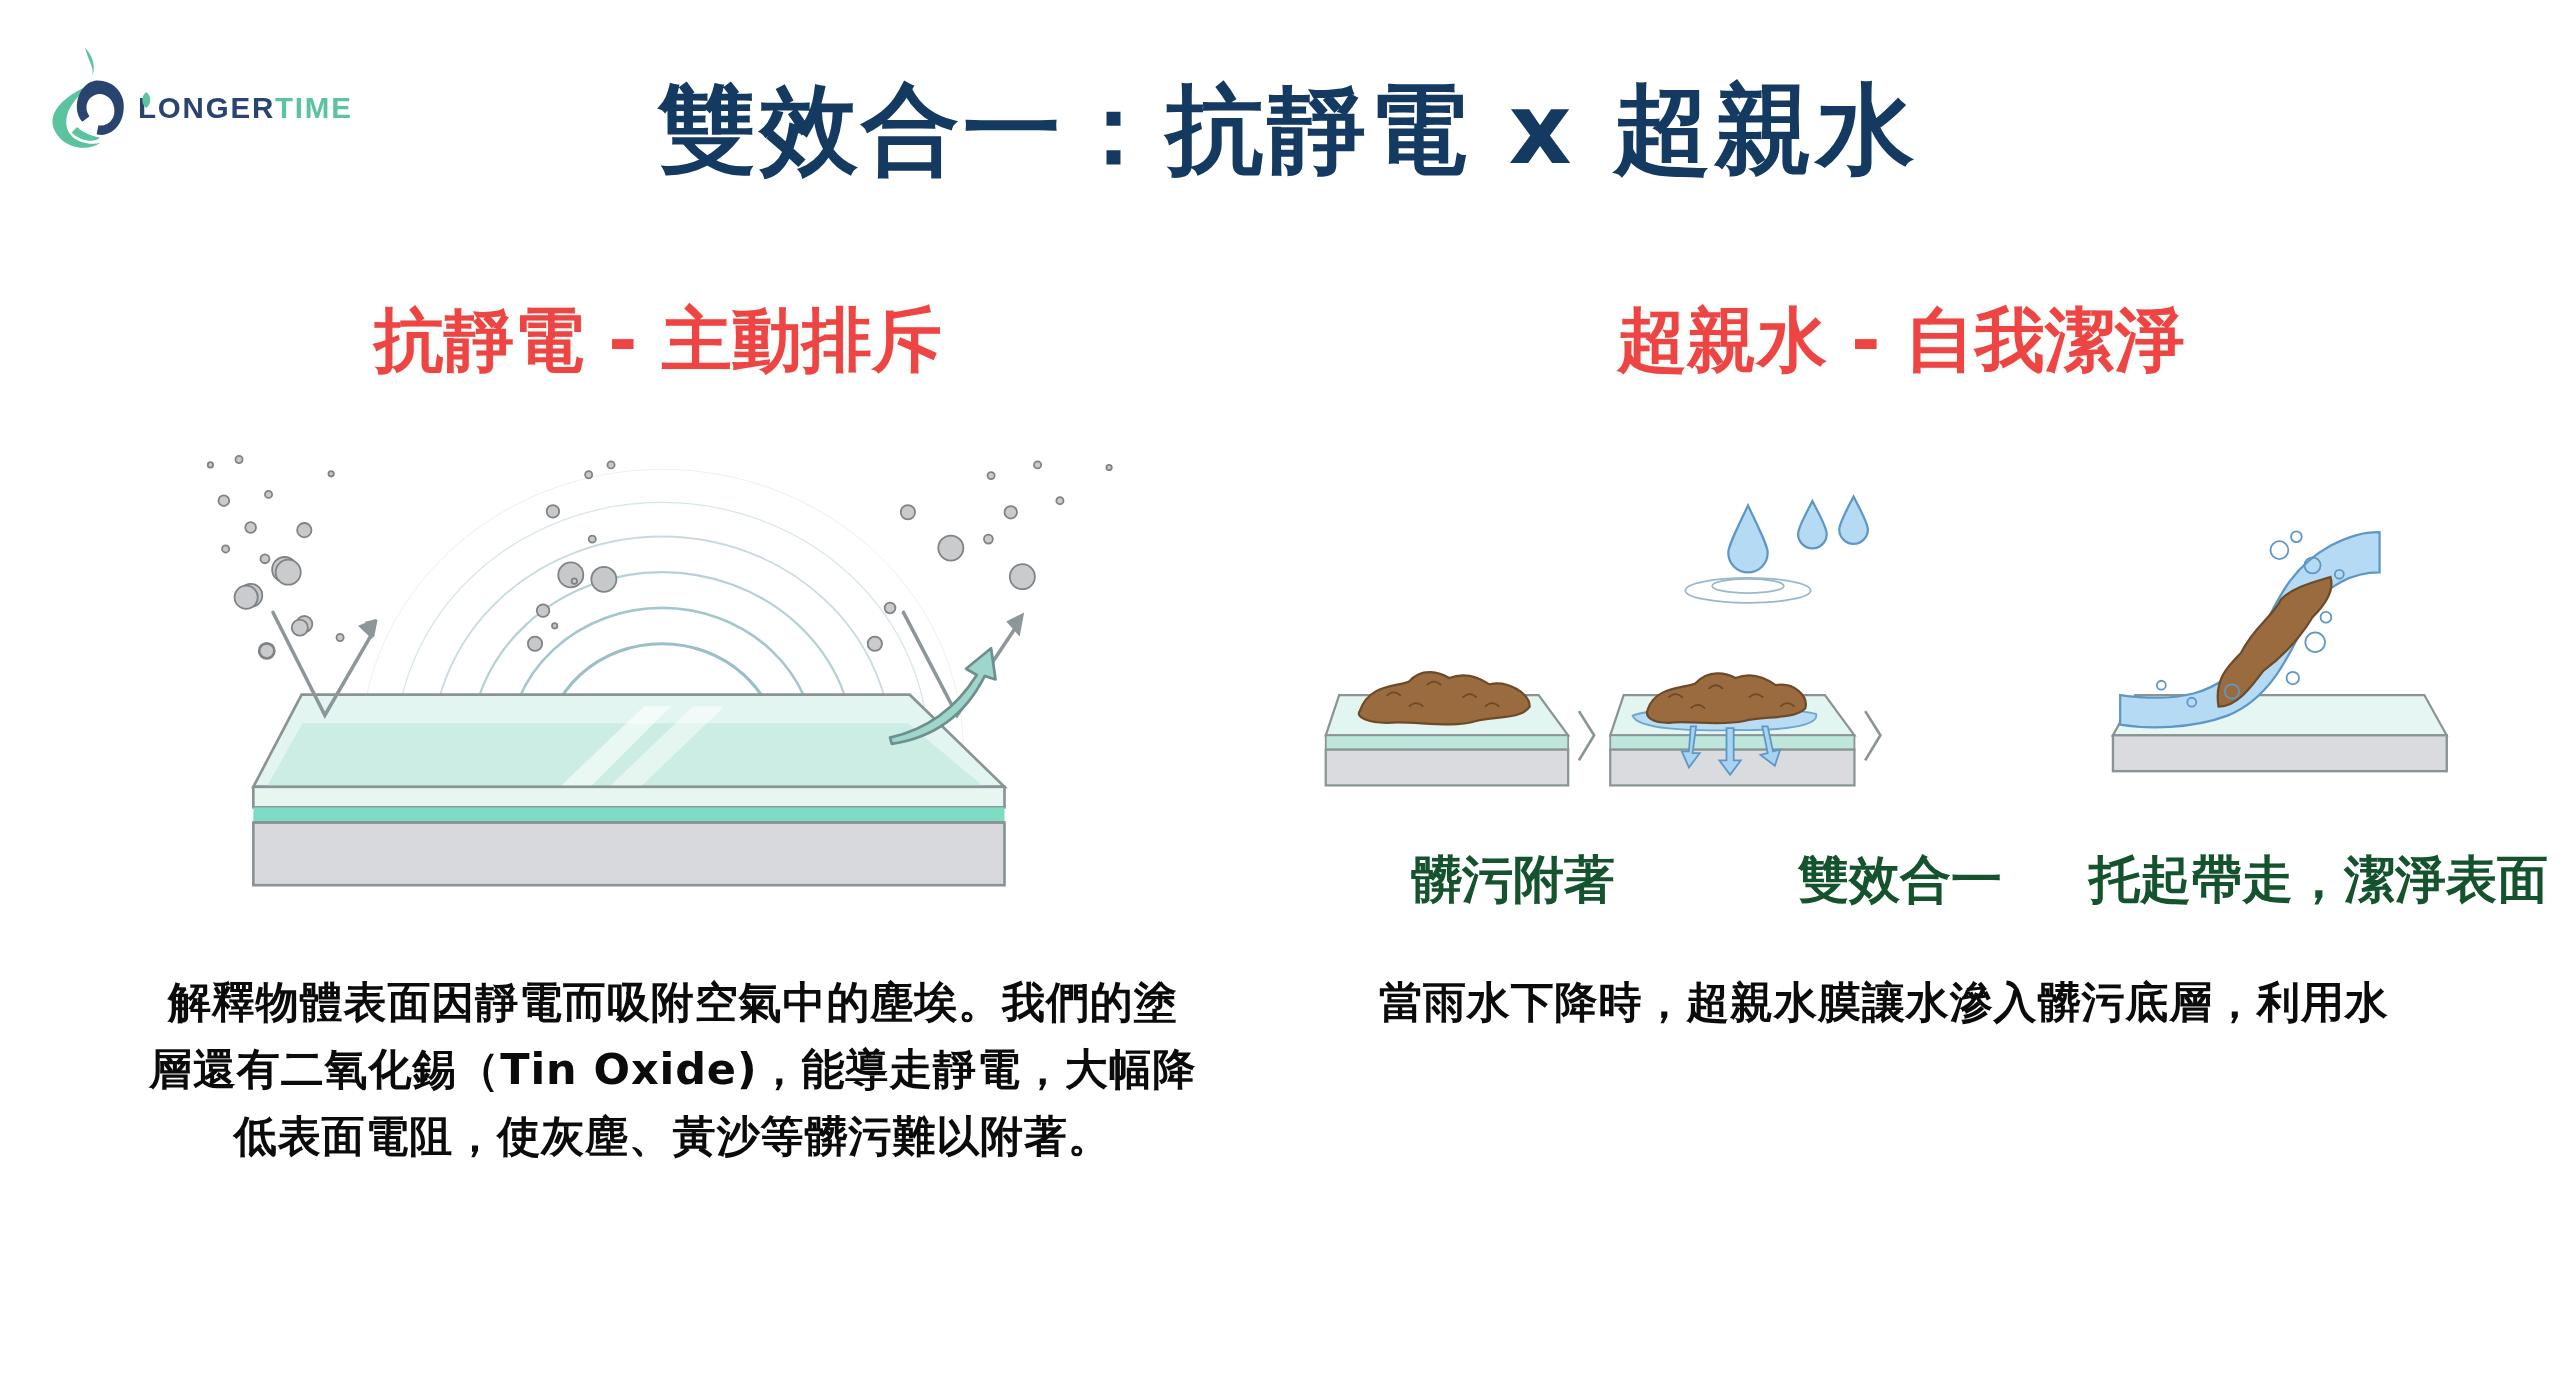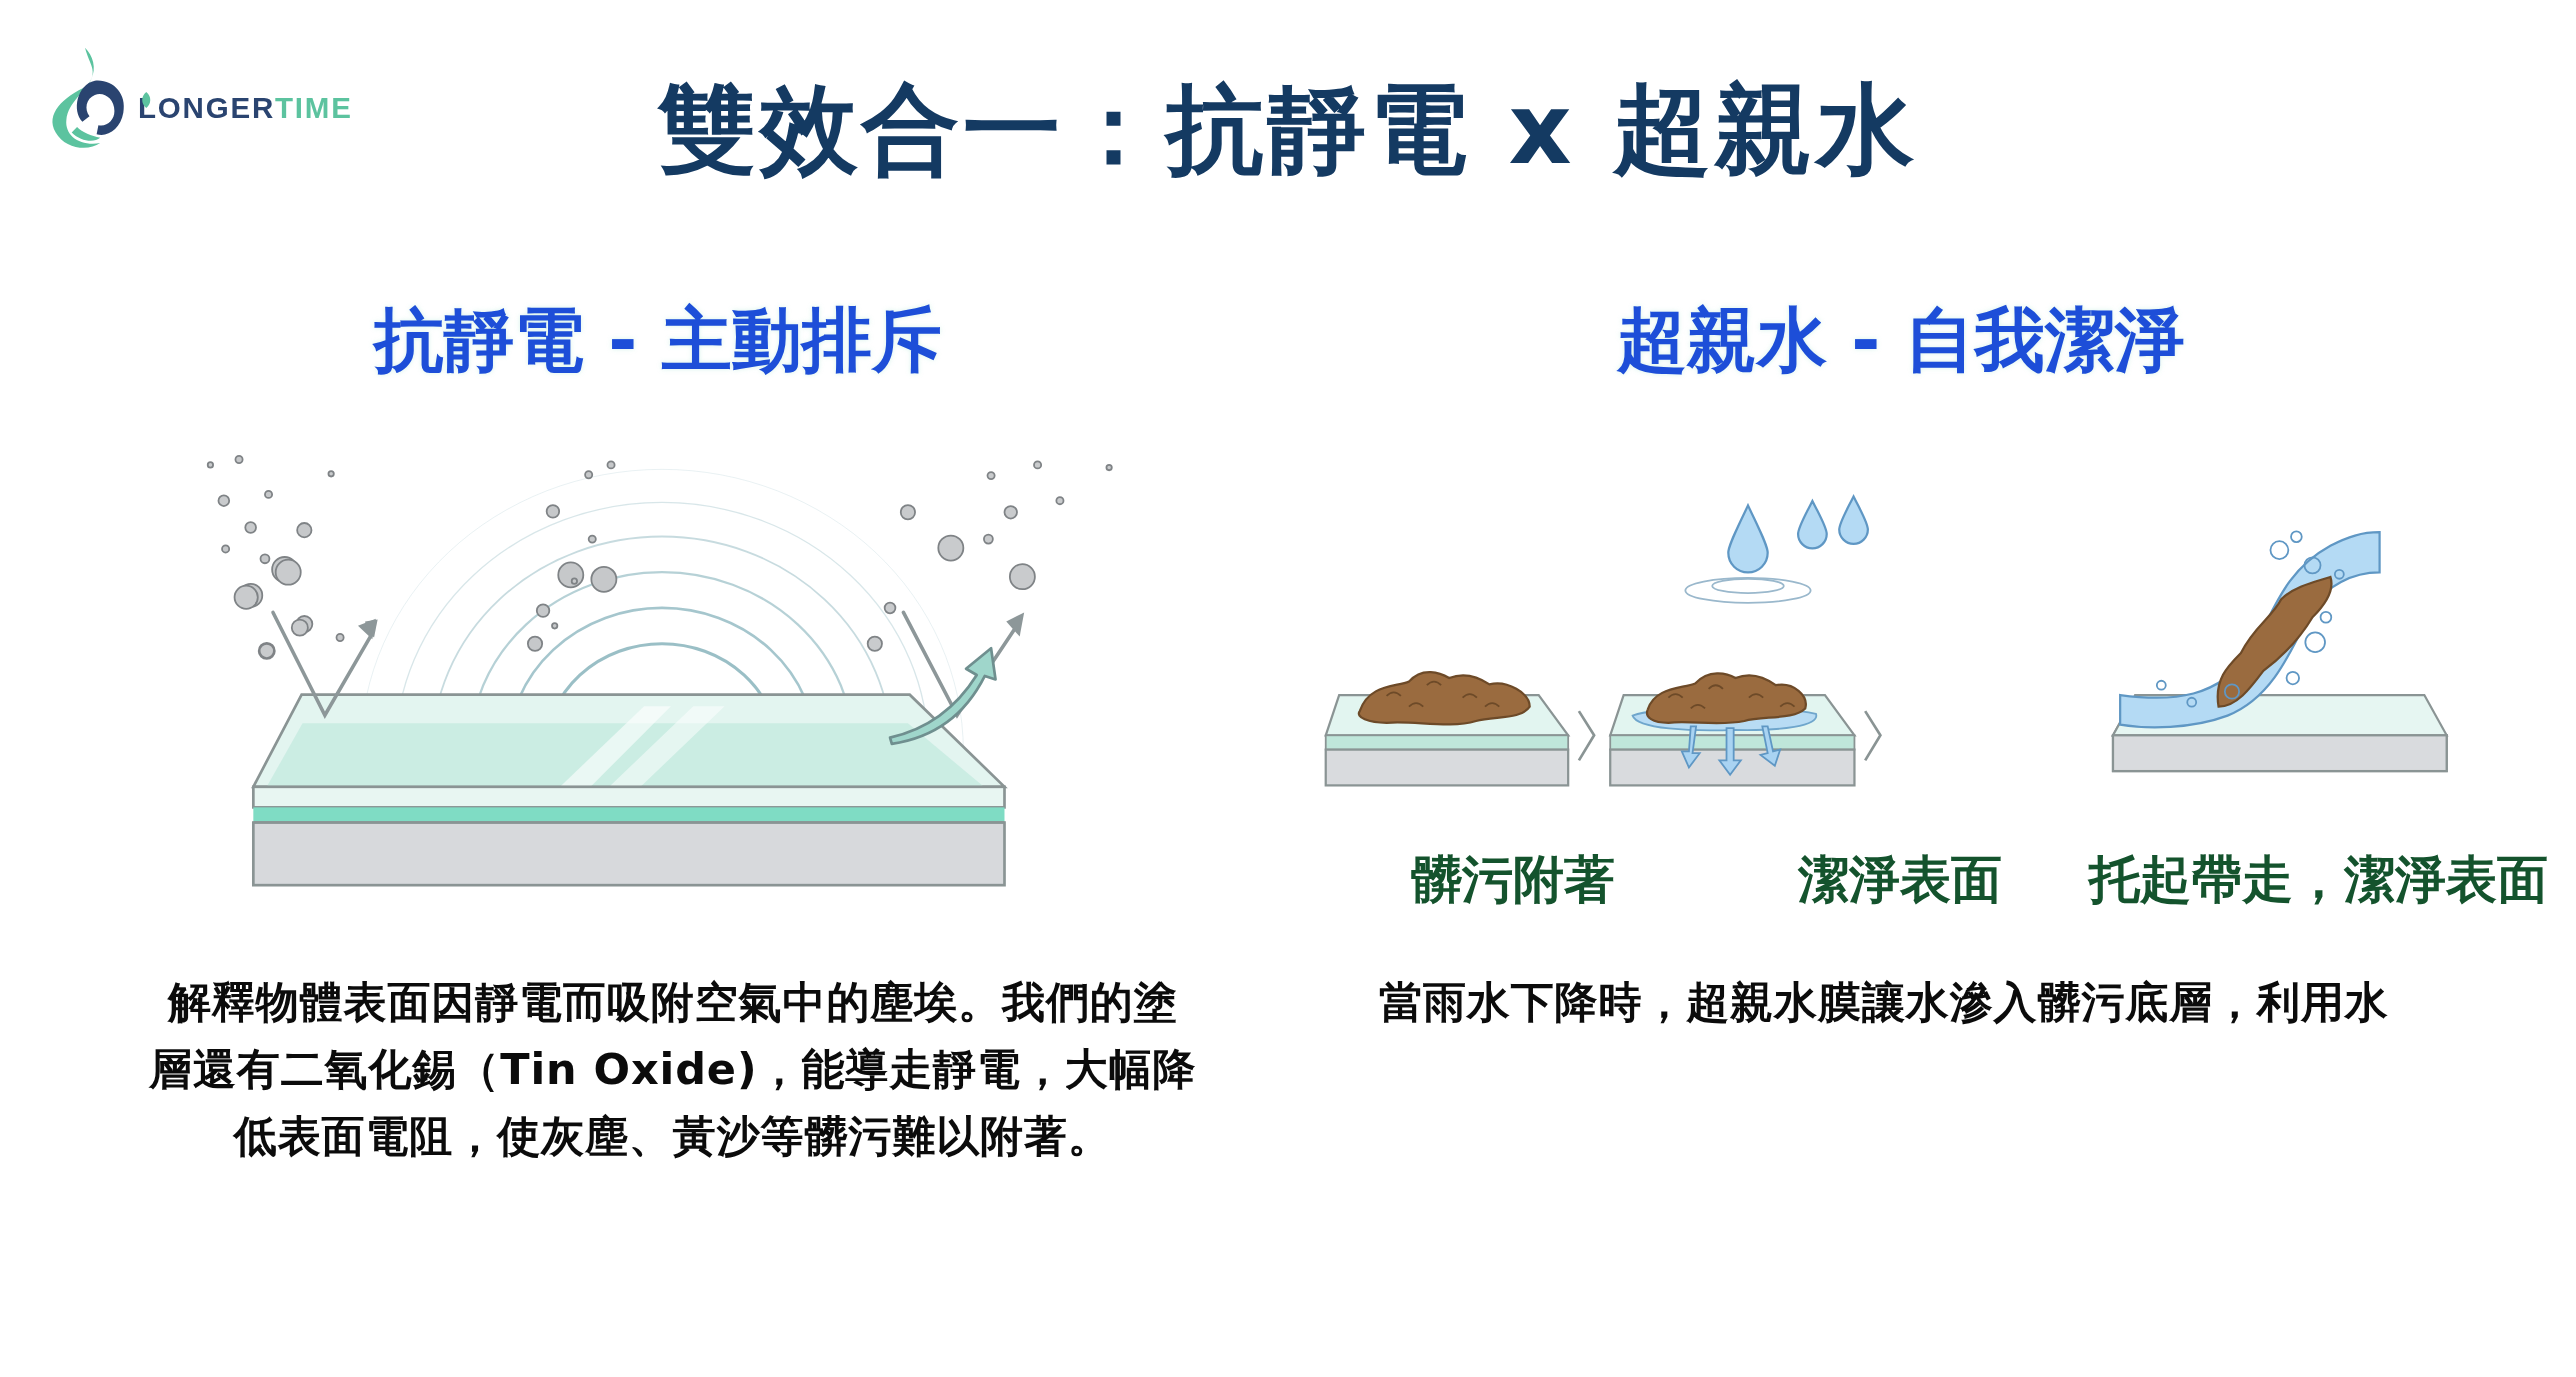--- a/index.html
+++ b/index.html
@@ -15,21 +15,21 @@
   .logo-text .a { color: #2a4470; }
   .logo-text .b { color: #5cc39f; }
   .logo-text .leaf { display: inline-block; width: 12.5px; height: 18px; margin: 0 1.8px; vertical-align: -1.8px; }
   
   .title {
     left: 0; width: 2576px; top: 43px; text-align: center;
     font-size: 98px; font-weight: 700; color: #143a62; letter-spacing: 3.6px;
     font-family: "DejaVu Sans", sans-serif; line-height: 116px; margin-top: 28px;
   }
   .heading {
-    top: 291px; font-size: 70px; font-weight: 700; color: #1d4ed8; line-height: 98px; white-space: nowrap;
+    top: 291px; font-size: 70px; font-weight: 700; color: #ef4444; line-height: 98px; white-space: nowrap;
     text-shadow: 0 0 5.4px rgba(140,220,195,0.35);
   }
   .h-left { left: 374px; }
   .h-right { left: 1601px; margin-left: 16px; }
   .illus-left { left: 197px; top: 429px; width: 930px; height: 501px; }
   .illus-right { left: 1315px; top: 483px; width: 1163px; height: 340px; }
   .step-label { top: 848px; font-size: 51px; font-weight: 700; color: #14532d; line-height: 63px; white-space: nowrap; }
   .para {
     font-size: 43px; font-weight: 700; color: #0b0b0b; line-height: 67px; letter-spacing: 0.9px; margin-left: 40px;
   }
@@ -248,21 +248,21 @@
           <circle cx="1093" cy="218" r="7"></circle>
         <circle cx="1025" cy="233" r="8"></circle>
           <circle cx="980" cy="245" r="5"></circle>
           <circle cx="946" cy="226" r="5"></circle>
       </g>
     </g>
   </svg>
 </div>
 
 <div class="abs step-label" style="left:1411px;">髒污附著</div>
-<div class="abs step-label" style="left:1798px;">潔淨表面</div>
+<div class="abs step-label" style="left:1798px;">雙效合一</div>
 <div class="abs step-label" style="left:2089px;">托起帶走，潔淨表面</div>
 
 <div class="abs para para-left">
   <div>解釋物體表面因靜電而吸附空氣中的塵埃。我們的塗</div>
   <div>層還有二氧化錫（Tin Oxide)，能導走靜電，大幅降</div>
   <div>低表面電阻，使灰塵、黃沙等髒污難以附著。</div>
 </div>
 <div class="abs para para-right">
   <div>當雨水下降時，超親水膜讓水滲入髒污底層，利用水</div>
 </div>

